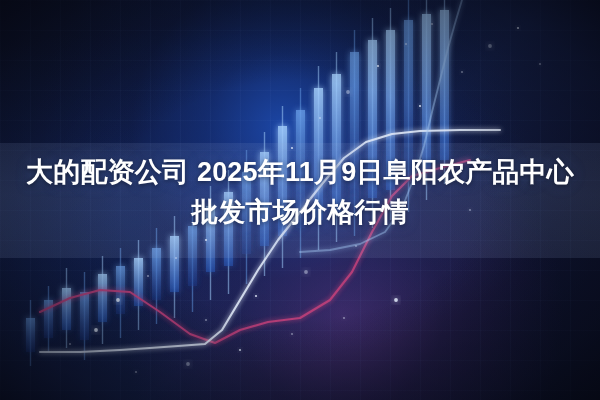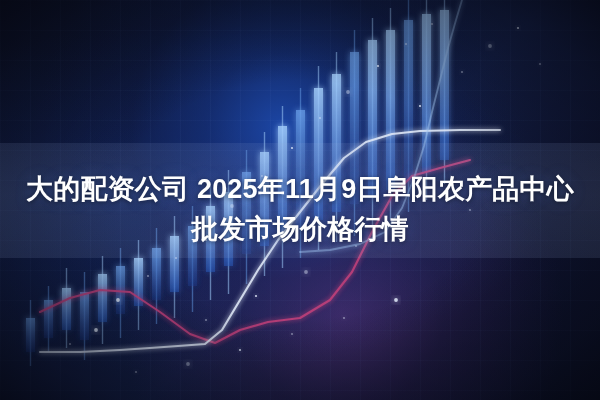--- a/index.html
+++ b/index.html
@@ -35,21 +35,20 @@
   }
   
   #headline{
     position:absolute;left:0;right:0;top:152px;
     text-align:center;color:#ffffff;
     font-size:27px;font-weight:bold;line-height:40px;
     letter-spacing:.2px;
     text-shadow:0 1px 5px rgba(0,0,0,.55), 0 0 14px rgba(90,130,220,.35);
     white-space:pre-line;
     padding:0 14px;
-    margin-top:17px;
   }
   svg{display:block;position:absolute;inset:0;}
 </style>
 </head>
 <body>
 
 <div id="stage">
 
   <div class="layer" id="bg-base"></div>
   <div class="layer" id="bg-grid"></div>

